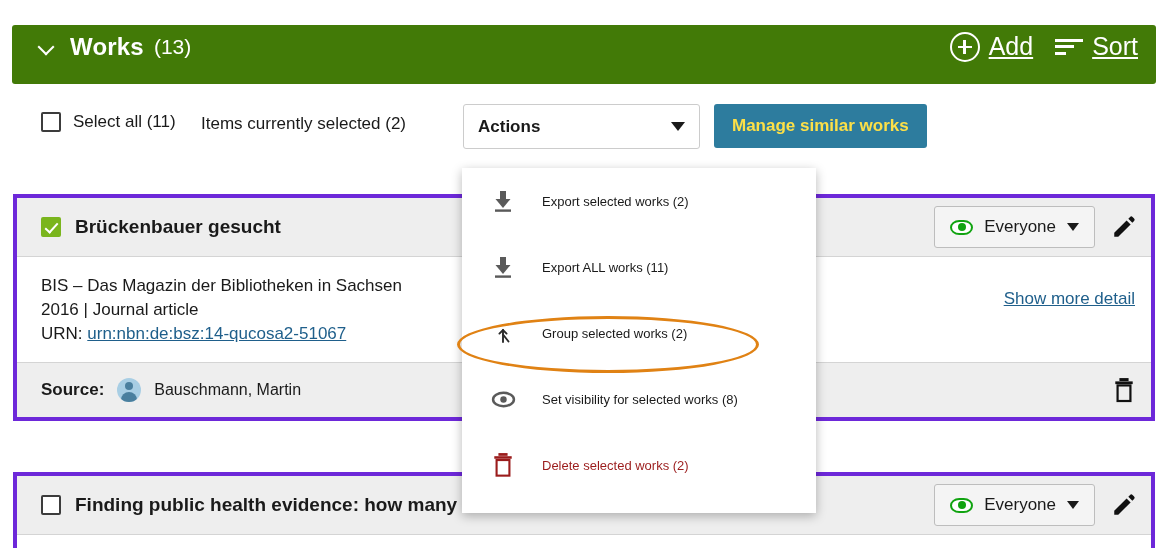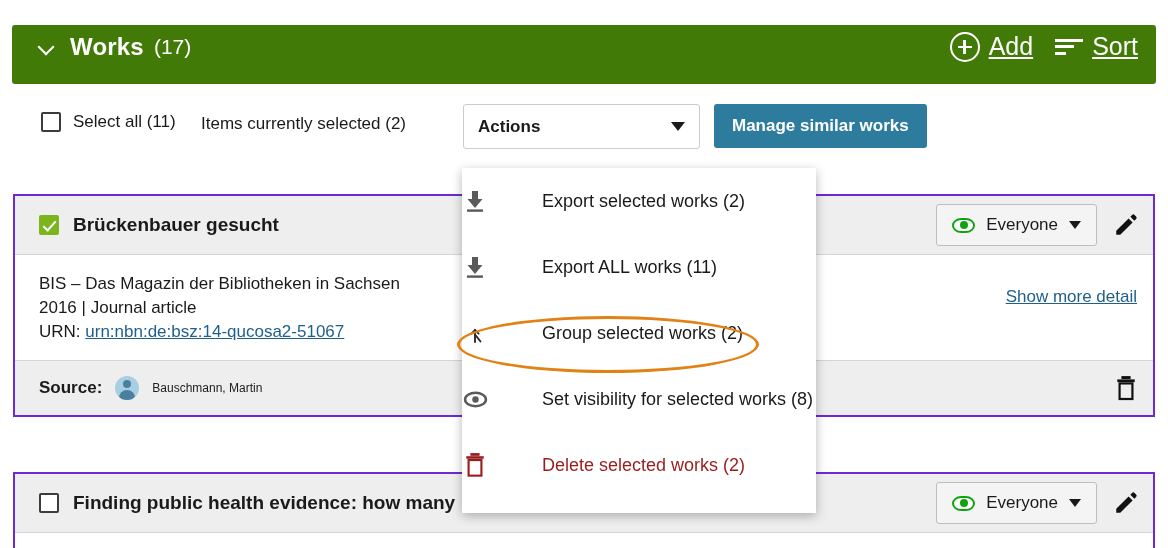--- a/index.html
+++ b/index.html
@@ -97,31 +97,31 @@
   .actions-label { font-size: 17px; font-weight: bold; color: #1a1a1a; text-align: right; }
   .caret {
     margin-left: auto;
     width: 0; height: 0;
     border-left: 7.5px solid transparent; border-right: 7.5px solid transparent;
     border-top: 9px solid #1a1a1a;
   }
   .manage-btn {
     position: absolute; left: 714px; top: 0px;
     height: 44px; padding: 0 18px;
-    background: #2d7c9e; color: #ffffff;
+    background: #2d7c9e; color: #fde047;
     border: none; border-radius: 3px;
     font-size: 17px; font-weight: bold;
     font-family: "Liberation Sans", sans-serif;
     cursor: pointer; white-space: nowrap;
   }
 
   
   .card {
     position: absolute; left: 13px; width: 1142px;
-    border: 2px solid #6d28d9; background: #fff;
+    border: 4px solid #6d28d9; background: #fff;
   }
   .card-head {
     background: #eeeeee; height: 59px;
     display: flex; align-items: center; padding: 0 14px 0 24px;
     border-bottom: 1px solid #d4d4d4;
   }
   .card-title { font-size: 19px; font-weight: bold; color: #1a1a1a; margin-left: 14px; white-space: nowrap; }
   .head-right { margin-left: auto; display: flex; align-items: center; gap: 16px; }
   .vis-pill {
     display: flex; align-items: center; gap: 11px;
@@ -165,35 +165,35 @@
     overflow: hidden;
   }
   .avatar::before {
     content:""; position:absolute; left: 8px; top: 4px;
     width: 8px; height: 8px; border-radius: 50%; background: #4a7f9e;
   }
   .avatar::after {
     content:""; position:absolute; left: 4px; top: 14px;
     width: 16px; height: 13px; border-radius: 8px 8px 0 0; background: #4a7f9e;
   }
-  .src-name { font-size: 12px; color:#1a1a1a; margin-left: 13px; }
+  .src-name { font-size: 16px; color:#1a1a1a; margin-left: 13px; }
   .trash-btn { margin-left: auto; width: 22px; height: 26px; cursor: pointer; }
 
   
   .menu {
     position: absolute; left: 462px; top: 168px;
     width: 354px; height: 345px;
     background: #ffffff;
     box-shadow: 0 3px 10px rgba(0,0,0,.28);
     z-index: 40;
   }
   .menu-item {
     display: flex; align-items: center;
-    height: 66px; 
-    font-size: 18px; color: #1a1a1a; cursor: pointer; gap: 28px;
+    height: 66px; padding-left: 28px;
+    font-size: 13px; color: #1a1a1a; cursor: pointer;
   }
   .menu-item .mi-icon {
     width: 26px; height: 26px; flex:0 0 auto; margin-right: 26px;
     display:flex; align-items:center; justify-content:center;
   }
   .menu-item.danger { color: #9b1c1c; }
   .ellipse {
     position: absolute; left: -5px; top: 148px;
     width: 302px; height: 57px;
     border: 3.4px solid #e08214; border-radius: 50%;
@@ -201,21 +201,21 @@
   }
 </style>
 </head>
 <body>
 
 <div id="root">
 
   <div class="works-header">
     <span class="chev-down"></span>
     <span class="works-title">Works</span>
-    <span class="works-count">(17)</span>
+    <span class="works-count">(13)</span>
 
     <div class="header-right">
       <div class="hdr-btn">
         <span class="plus-circle"></span>
         <span>Add</span>
       </div>
       <div class="hdr-btn">
         <span class="sort-icon">
             <i></i>
             <i></i>

